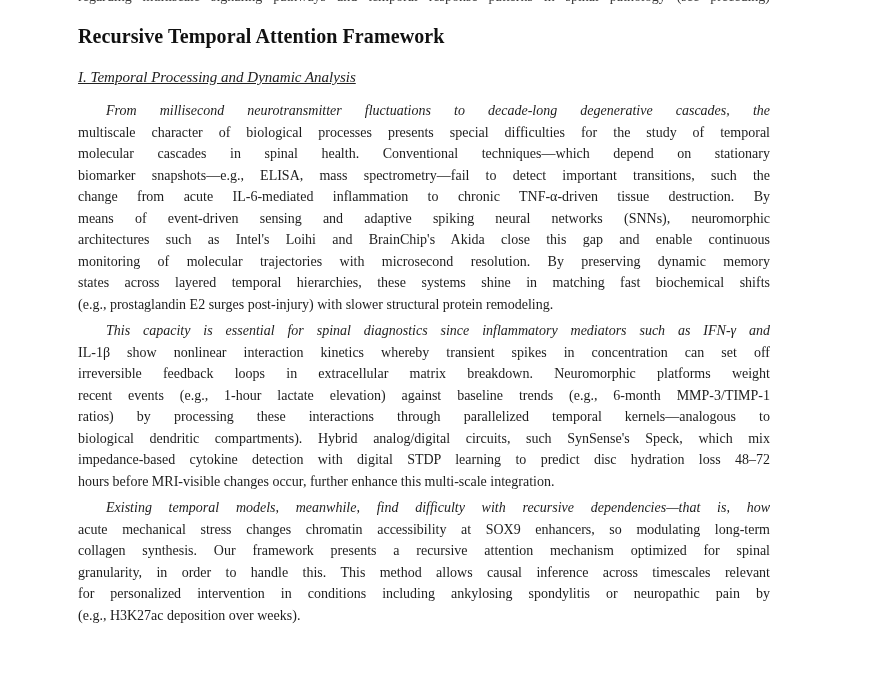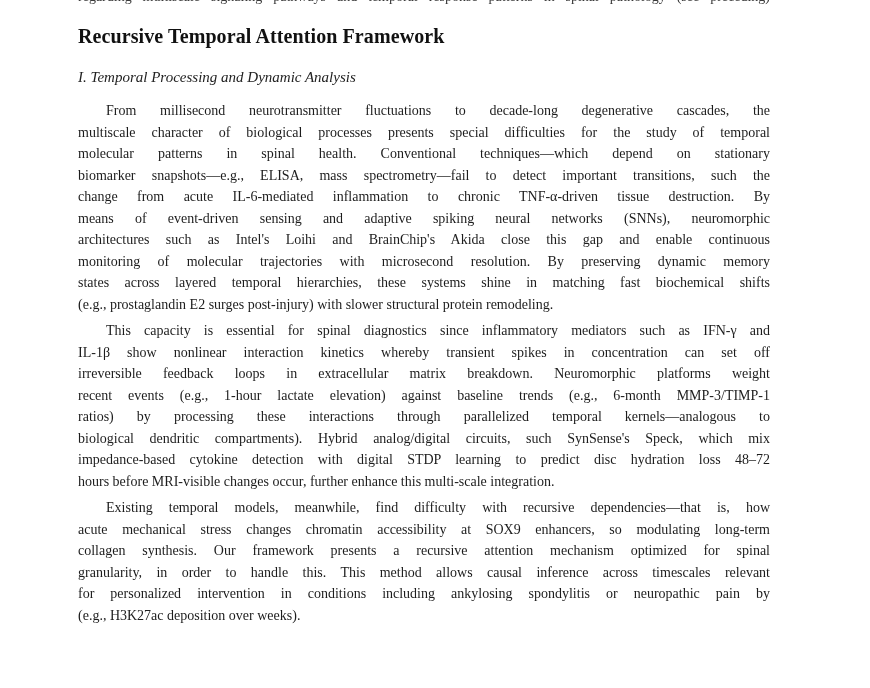--- a/index.html
+++ b/index.html
@@ -47,39 +47,41 @@
     font-weight: bold;
     letter-spacing: 0.1px;
     color: #111111;
   }
   .subheading {
     margin-top: 18px;
     font-size: 15px;
     line-height: 21px;
     font-style: italic;
     color: #222222;
+    text-decoration: underline;
   }
   .body-text {
     margin-top: 12px;
     font-size: 14px;
     line-height: 21.5px;
   }
   .para {
     margin: 0 0 5px 0;
   }
   .para:last-child {
     margin-bottom: 0;
   }
   .line {
     text-align: justify;
     text-align-last: justify;
     min-height: 21.5px;
   }
   .line.first {
     text-indent: 28px;
+    font-style: italic;
   }
   .line.last {
     text-align-last: left;
   }
 </style>
 </head>
 <body>
 
 <div class="page">
   <div class="content">
@@ -88,21 +90,21 @@
     </div>
 
     <h1 class="heading">Recursive Temporal Attention Framework</h1>
 
     <div class="subheading">I. Temporal Processing and Dynamic Analysis</div>
 
     <div class="body-text">
         <div class="para">
           <div class="line first">From millisecond neurotransmitter fluctuations to decade-long degenerative cascades, the</div>
           <div class="line">multiscale character of biological processes presents special difficulties for the study of temporal</div>
-          <div class="line">molecular patterns in spinal health. Conventional techniques—which depend on stationary</div>
+          <div class="line">molecular cascades in spinal health. Conventional techniques—which depend on stationary</div>
           <div class="line">biomarker snapshots—e.g., ELISA, mass spectrometry—fail to detect important transitions, such the</div>
           <div class="line">change from acute IL-6-mediated inflammation to chronic TNF-α-driven tissue destruction. By</div>
           <div class="line">means of event-driven sensing and adaptive spiking neural networks (SNNs), neuromorphic</div>
           <div class="line">architectures such as Intel's Loihi and BrainChip's Akida close this gap and enable continuous</div>
           <div class="line">monitoring of molecular trajectories with microsecond resolution. By preserving dynamic memory</div>
           <div class="line">states across layered temporal hierarchies, these systems shine in matching fast biochemical shifts</div>
           <div class="line last">(e.g., prostaglandin E2 surges post-injury) with slower structural protein remodeling.</div>
         </div>
         <div class="para">
           <div class="line first">This capacity is essential for spinal diagnostics since inflammatory mediators such as IFN-γ and</div>

